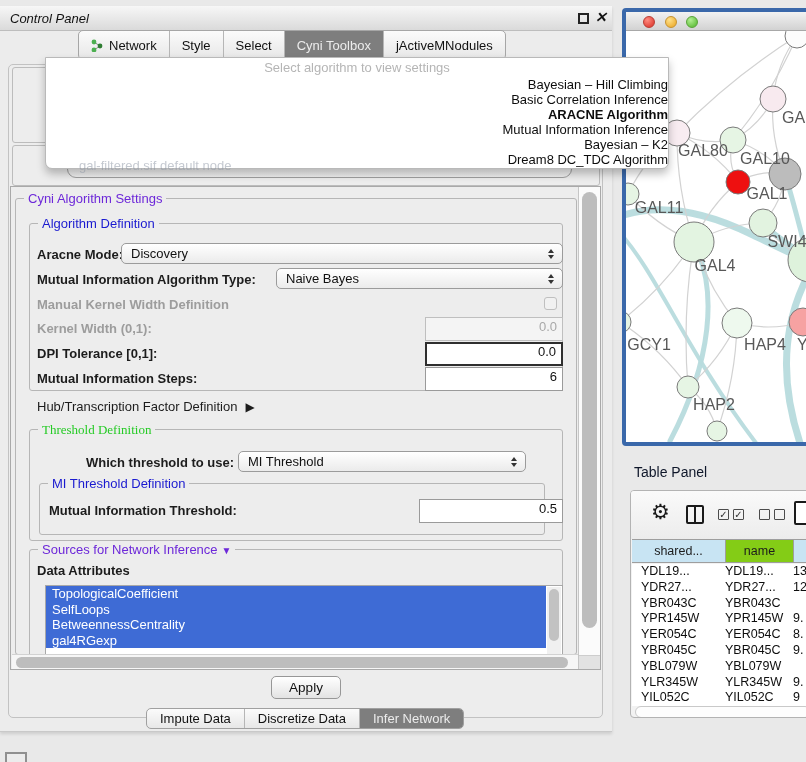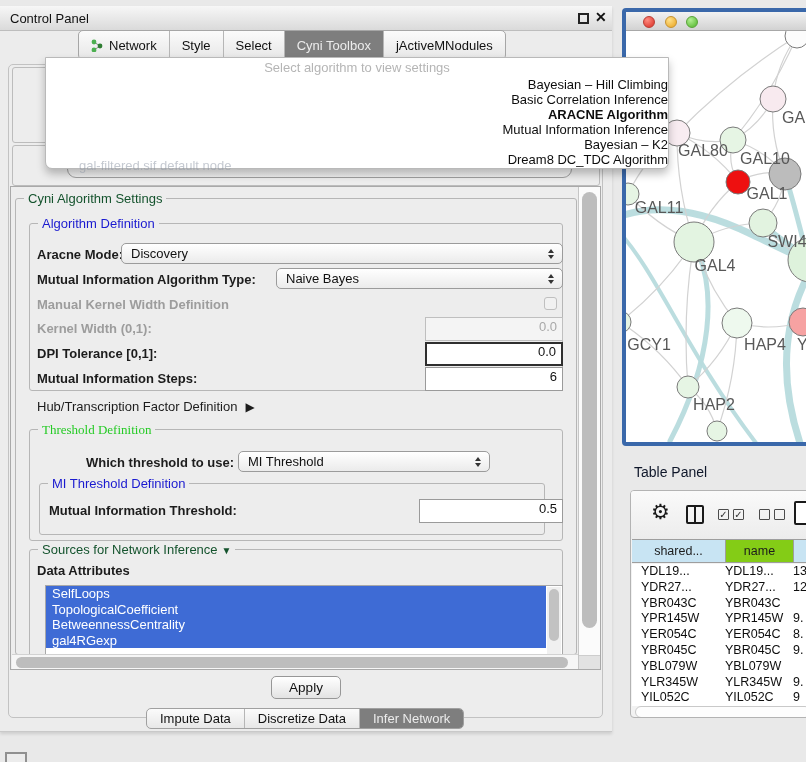--- a/index.html
+++ b/index.html
@@ -4,21 +4,21 @@
 <style>
   * { margin:0; padding:0; box-sizing:border-box; }
   body { background:#cfcfcf; }
   .page { position:relative; width:806px; height:762px; background:#e9e9e9;
           overflow:hidden; font-family:"Liberation Sans",sans-serif; color:#1c1c1c; }
 
   
   .cp-win { position:absolute; left:0; top:6px; width:612px; height:726px;
             background:#ececec; border-bottom:1px solid #c9c9c9; box-shadow:0 2px 3px rgba(0,0,0,.12); }
   .cp-titlebar { position:absolute; left:0; top:0; width:612px; height:25px;
-            background:linear-gradient(#f7f7f7,#dadada); border-bottom:1px solid #bdbdbd; }
+            background:linear-gradient(#f7f7f7,#dadada); border-bottom:1px solid #bdbdbd;font-style:italic; }
   .cp-title { position:absolute; left:10px; top:5px; font-size:13px; color:#111; }
   .cp-float { position:absolute; left:578px; top:7px; width:11px; height:11px; border:2px solid #222; background:transparent; }
   .cp-close { position:absolute; left:595px; top:3px; font-size:14px; font-weight:bold; color:#111; }
 
   
   .cp-content { position:absolute; left:8px; top:58px; width:595px; height:654px;
             border:1px solid #c2c2c2; border-radius:5px; background:#ededed; }
 
   
   .tabbar { position:absolute; left:78px; top:30px; height:30px; display:flex;
@@ -43,21 +43,21 @@
             background:#fff; border:1px solid #b9b9b9; border-radius:0 0 7px 7px;
             box-shadow:0 5px 9px rgba(0,0,0,.25); z-index:6; }
   .dd-placeholder { height:19px; text-align:center; font-size:13px; color:#b5b5b5; padding-top:2px; }
   .dd-item { font-size:13px; color:#0d0d0d; padding-left:6px; line-height:15px; white-space:nowrap;text-align:right; }
   .dd-item.bold { font-weight:bold; }
 
   
   .pane { position:absolute; left:10px; top:186px; width:591px; height:484px;
             border:1px solid #a9a9a9; background:#ededed; overflow:hidden; z-index:2; }
   .group { position:absolute; border:1px solid #b6b6b6; border-radius:3px; }
-  .gtitle { position:absolute; top:-8px; left:8px; background:#ededed; padding:0 4px; font-size:13px; color:#14532d; white-space:nowrap; }
+  .gtitle { position:absolute; top:-8px; left:8px; background:#ededed; padding:0 4px; font-size:13px; color:#6d28d9; white-space:nowrap; }
   .gtitle.blue { color:#1a1ad0; }
   .gtitle.green { color:#25cb25;font-family:Liberation Serif, serif; }
   .lbl { position:absolute; font-size:13px; font-weight:bold; color:#1c1c1c; white-space:nowrap; }
   .lbl.dis { color:#9d9d9d; }
   .plain { position:absolute; font-size:13px; color:#1c1c1c; white-space:nowrap; }
 
   .combo { position:absolute; height:21px; border:1px solid #9b9b9b; border-radius:5px;
             background:linear-gradient(#ffffff,#ebebeb); font-size:13px; display:flex; align-items:center;
             padding-left:9px; color:#111; }
   .spin { position:absolute; right:8px; top:50%; transform:translateY(-50%); display:flex; flex-direction:column; gap:2px; }
@@ -247,43 +247,43 @@
 
     <span class="plain" style="left:26px; top:212px;">
       <span>Hub/Transcription Factor Definition</span><span class="arrow-r">▶</span>
     </span>
 
     <div class="group" style="left:18px; top:242px; width:534px; height:112px;">
       <span class="gtitle green">Threshold Definition</span>
     </div>
 
     <span class="lbl" style="left:75px; top:268px;">Which threshold to use:</span>
-    <div class="combo" style="left:227px; top:264px; width:252px;">
+    <div class="combo" style="left:227px; top:264px; width:288px;">
       <span>MI Threshold</span>
       <span class="spin">
           <i class="up"></i>
           <i class="dn"></i>
         </span>
     </div>
 
     <div class="group" style="left:28px; top:296px; width:506px; height:52px;">
       <span class="gtitle blue">MI Threshold Definition</span>
     </div>
     <span class="lbl" style="left:38px; top:316px;">Mutual Information Threshold:</span>
     <div class="field" style="left:408px; top:312px; width:144px;">0.5</div>
 
     <div class="group" style="left:18px; top:362px; width:534px; height:130px;">
       <span class="gtitle"><span>Sources for Network Inference</span><span class="arrow-d">▼</span></span>
     </div>
     <span class="lbl" style="left:26px; top:376px;">Data Attributes</span>
 
     <div class="listbox">
       <div id="attr-list">
+          <div class="list-item">TopologicalCoefficient</div>
           <div class="list-item">SelfLoops</div>
-          <div class="list-item">TopologicalCoefficient</div>
           <div class="list-item">BetweennessCentrality</div>
           <div class="list-item">gal4RGexp</div>
         </div>
       <div class="list-vscroll">
           <div class="list-vthumb"></div>
         </div>
     </div>
 
     <div class="vscroll">
       <div class="vthumb"></div>

